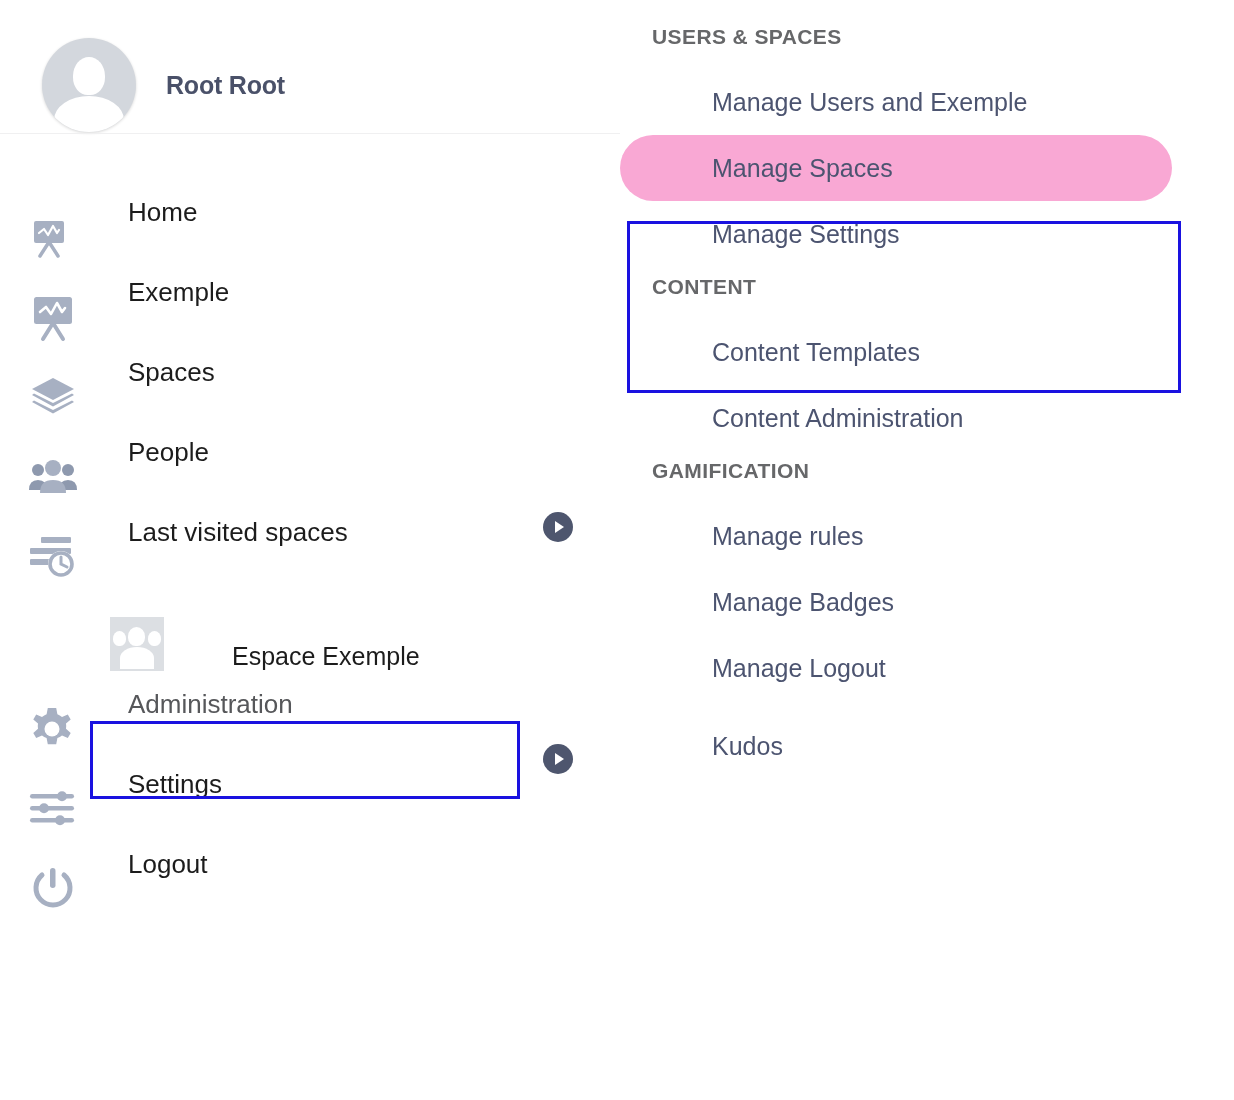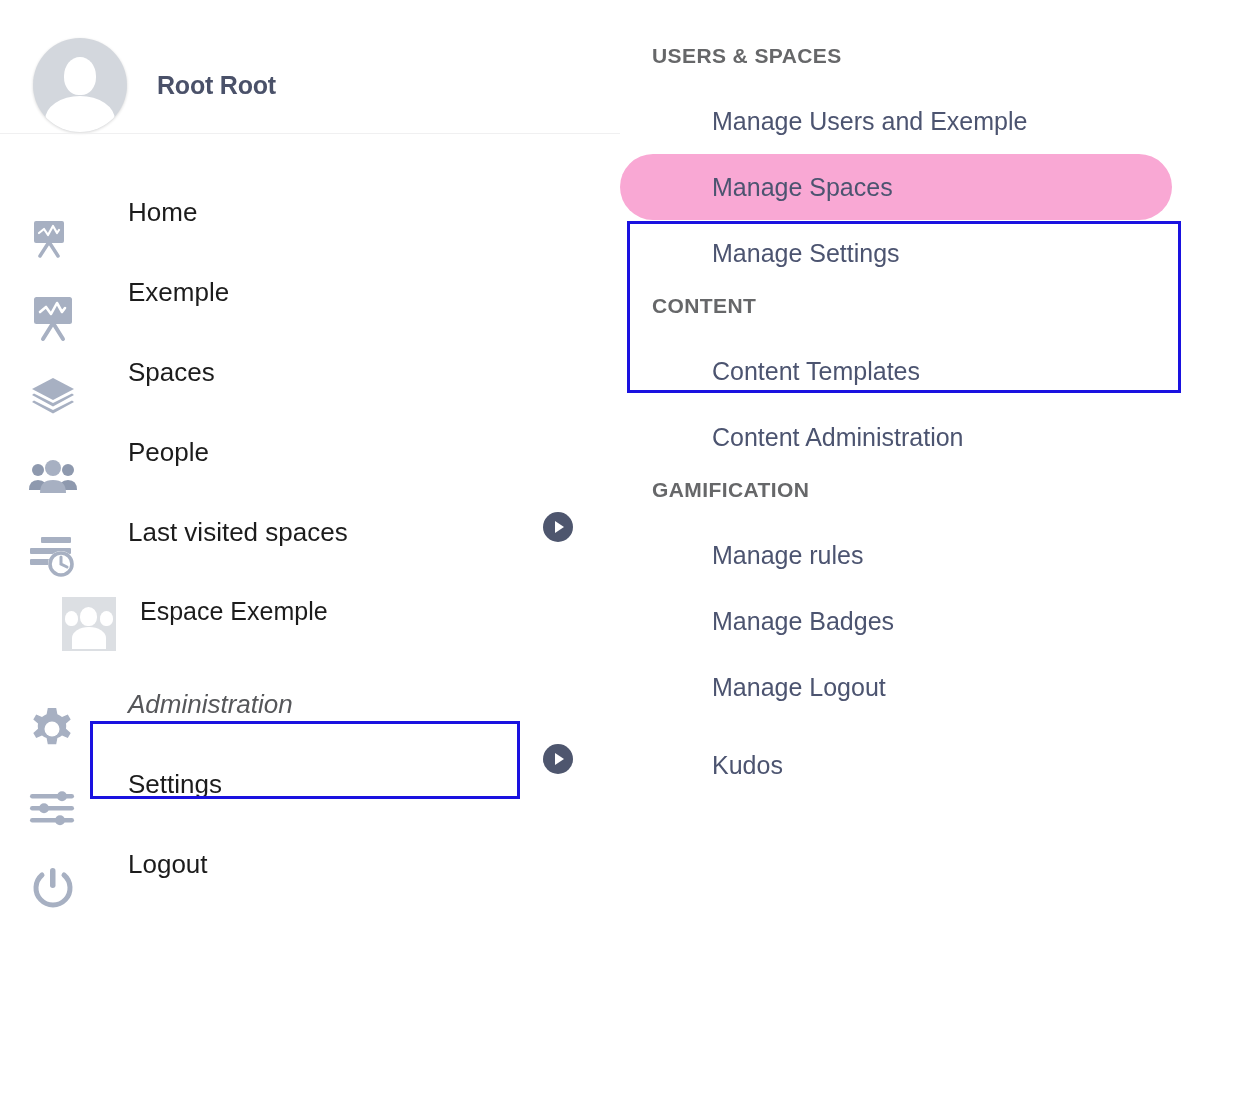--- a/index.html
+++ b/index.html
@@ -29,21 +29,21 @@
     height: 1100px;
     position: relative;
     flex: 0 0 620px;
     background: #ffffff;
   }
 
   .profile {
     display: flex;
     align-items: center;
     height: 170px;
-    padding-left: 33px;
+    padding-left: 42px;
     box-sizing: border-box;
   }
   .avatar {
     width: 94px;
     height: 94px;
     border-radius: 50%;
     background: #d3d7dd;
     position: relative;
     overflow: hidden;
     flex: 0 0 94px;
@@ -127,24 +127,25 @@
     border-top: 6px solid transparent;
     border-bottom: 6px solid transparent;
     margin-left: 3px;
   }
   .expander.visited { left: 543px; top: 512px; }
   .expander.admin   { left: 543px; top: 744px; }
 
   
   .space-row {
     display: flex;
-    align-items: flex-start;
+    align-items: flex-end;
     height: 74px;
-    padding-left: 62px;
-    box-sizing: border-box;
+    padding-left: 110px;
+    box-sizing: border-box;
+    gap: 44px;
   }
   .space-thumb {
     width: 54px;
     height: 54px;
     background: #dcdfe3;
     position: relative;
     overflow: hidden;
     flex: 0 0 54px;
   }
   .space-thumb .g-head {
@@ -182,28 +183,28 @@
     border: 3px solid #1a12e0;
     box-sizing: border-box;
     pointer-events: none;
   }
   .hl-admin {
     left: 90px;
     top: 721px;
     width: 430px;
     height: 78px;
   }
-  .nav-label.muted { color: #56575a; font-style: italic; }
+  .nav-label.muted { color: #56575a; }
 
   
   .right-panel {
     flex: 1 1 auto;
     height: 1100px;
     position: relative;
-    padding-top: 36px;
+    padding-top: 17px;
     box-sizing: border-box;
     background: #ffffff;
   }
   .section-head {
     font-size: 21px;
     font-weight: bold;
     color: #666769;
     letter-spacing: 0.4px;
     padding-left: 32px;
     margin: 0;

